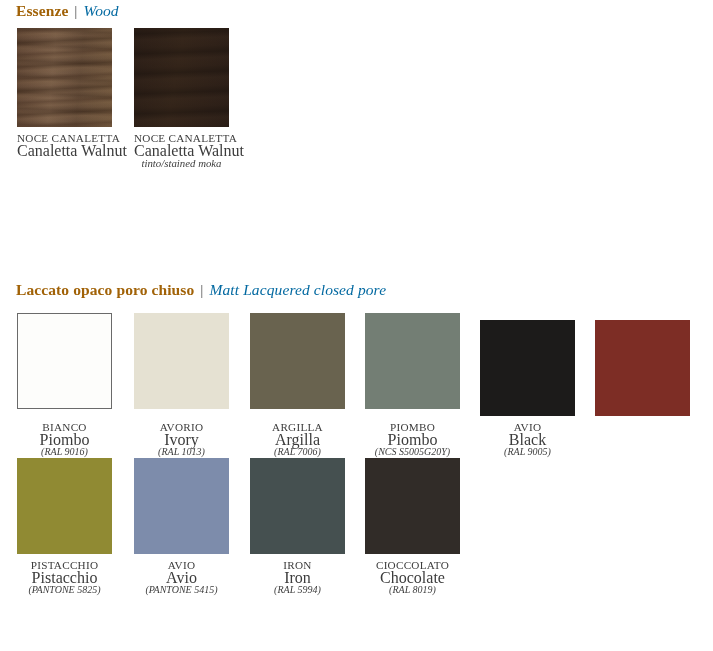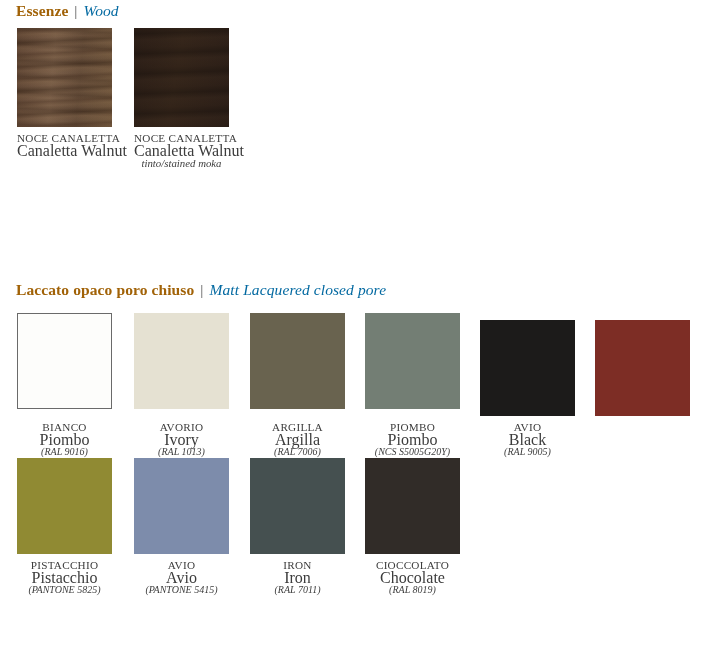--- a/index.html
+++ b/index.html
@@ -260,21 +260,21 @@
       <span class="lbl-en">Avio</span>
       <span class="lbl-code">(PANTONE 5415)</span>
     </div>
   </div>
 
   <div class="swatch-cell col-3">
     <div class="swatch" style="background:#455050"></div>
     <div class="labels">
       <span class="lbl-it">IRON</span>
       <span class="lbl-en">Iron</span>
-      <span class="lbl-code">(RAL 7011)</span>
+      <span class="lbl-code">(RAL 5994)</span>
     </div>
   </div>
 
   <div class="swatch-cell col-4">
     <div class="swatch" style="background:#312c28"></div>
     <div class="labels">
       <span class="lbl-it">CIOCCOLATO</span>
       <span class="lbl-en">Chocolate</span>
       <span class="lbl-code">(RAL 8019)</span>
     </div>

